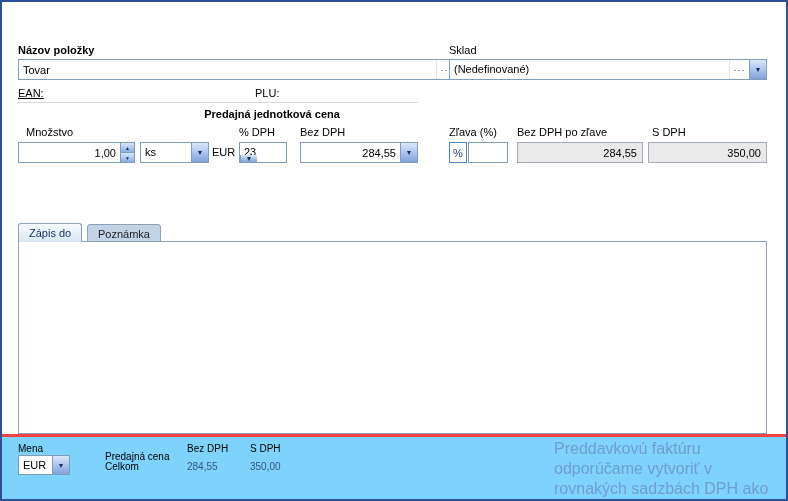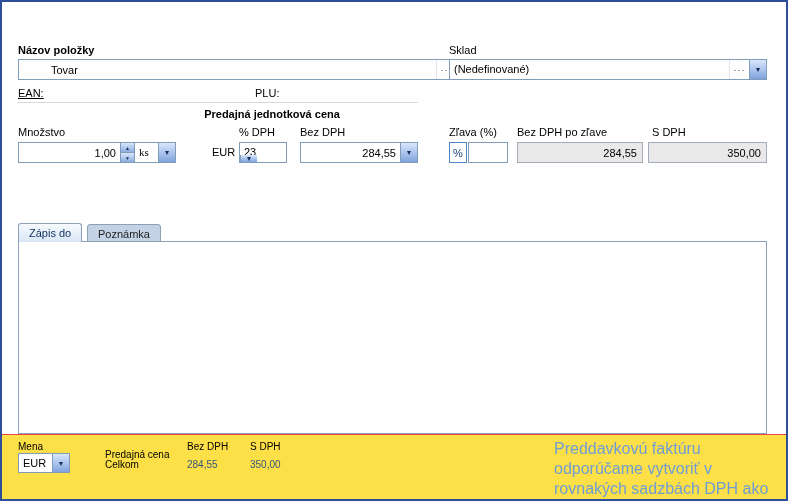--- a/index.html
+++ b/index.html
@@ -62,67 +62,67 @@
                 background:linear-gradient(#f6fafe,#d9e6f5); }
   .tab.inactive { top:222px; background:#c4d2e6; color:#222; }
   .panel { position:absolute; left:16px; top:239px; width:749px; height:193px;
            border:1px solid #8ca0b8; background:#fff; z-index:1; }
 
   .checkbox { position:absolute; width:13px; height:13px; border:1px solid #7f9db9;
               background:#d9e6f5; cursor:pointer; }
 
   
   .footer { position:absolute; left:0; right:0; bottom:0; top:432px;
-            background:#fde047; border-top:1px solid #ef4444; }
+            background:#7dd3fc; border-top:3px solid #ef4444; }
   .footer .small { font-size:10px; }
   .footer .val { color:#33567f; }
   .hint { position:absolute; left:552px; top:437px; width:222px; font-size:16px;
           line-height:1.25; color:#6f9cd4; }
 </style>
 </head>
 <body>
 
 <div class="window">
 
 
   <div class="lbl bold" style="left:16px; top:42px;">Názov položky</div>
-  <div class="combo" style="left:16px; top:57px; width:456px;padding-left:28px;">
+  <div class="combo" style="left:16px; top:57px; width:456px;">
     <input value="Tovar" style="">
     <div class="btn-ellipsis">···</div>
     <div class="btn-arrow">▼</div>
   </div>
 
   <div class="lbl" style="left:447px; top:42px;">Sklad</div>
   <div class="combo" style="left:447px; top:57px; width:318px;">
     <div class="text">(Nedefinované)</div>
     <div class="btn-ellipsis">···</div>
     <div class="btn-arrow">▼</div>
   </div>
 
   <div class="lbl" style="left:16px; top:85px;text-decoration:underline;">EAN:</div>
   <div class="lbl" style="left:253px; top:85px;">PLU:</div>
   <div class="rule" style="left:16px; top:100px; width:400px;"></div>
 
   <div class="lbl bold" style="left:120px; top:106px; width:300px; text-align:center;">Predajná jednotková cena</div>
 
-  <div class="lbl" style="left:16px; top:124px;">Množstvo</div>
+  <div class="lbl" style="left:24px; top:124px;">Množstvo</div>
   <div class="lbl" style="left:237px; top:124px;">% DPH</div>
   <div class="lbl" style="left:298px; top:124px;">Bez DPH</div>
   <div class="lbl" style="left:447px; top:124px;">Zľava (%)</div>
   <div class="lbl" style="left:515px; top:124px;">Bez DPH po zľave</div>
   <div class="lbl" style="left:650px; top:124px;">S DPH</div>
 
   <div class="combo" style="left:16px; top:140px; width:117px;padding-left:36px;">
     <input class="num" value="1,00" style="">
     <div class="spinner">
       <div class="sp">▲</div>
       <div class="sp">▼</div>
     </div>
   </div>
-  <div class="combo" style="left:132px; top:140px; width:42px;font-family:Liberation Serif, serif;">
+  <div class="combo" style="left:138px; top:140px; width:69px;">
     <div class="text">ks</div>
     <div class="btn-arrow">▼</div>
   </div>
 
   <div class="lbl" style="left:210px; top:144px;">EUR</div>
 
   <div class="combo" style="left:237px; top:140px; width:48px;flex-direction:column;">
     <div class="text">23</div>
     <div class="btn-arrow">▼</div>
   </div>

